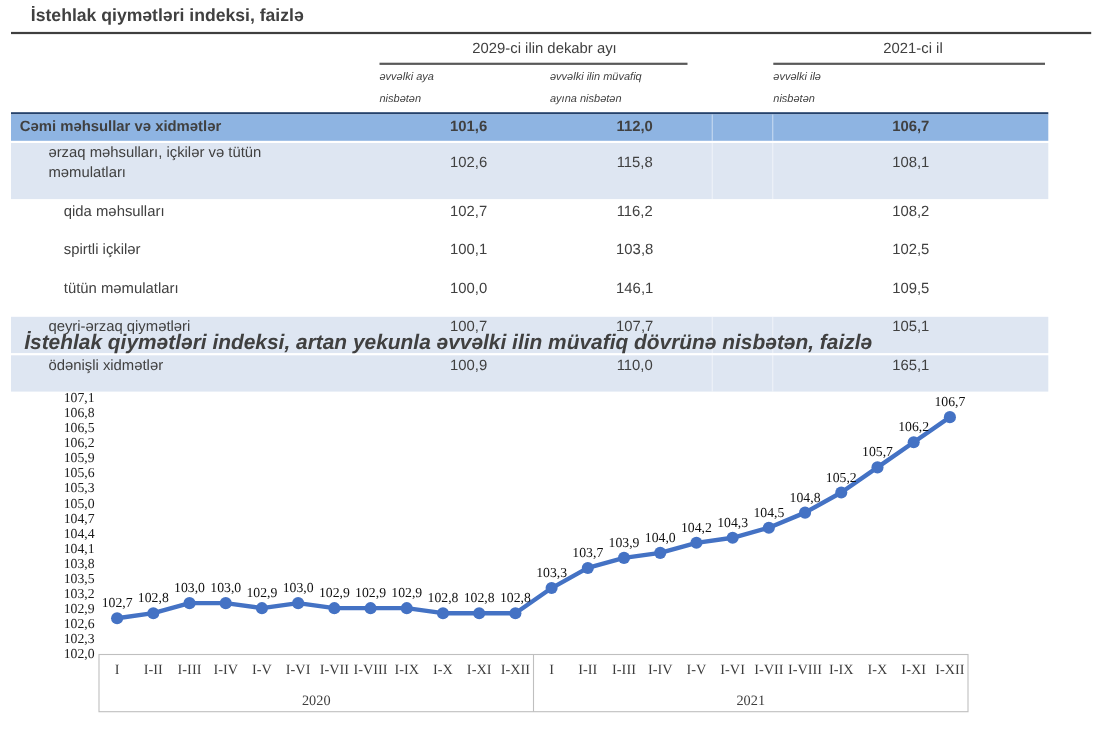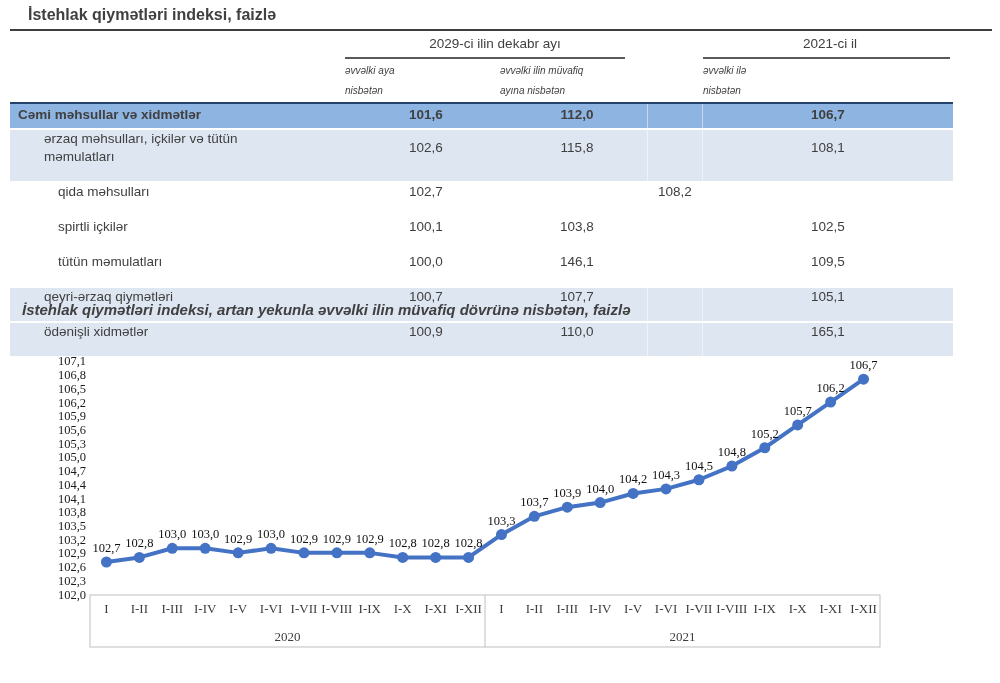--- a/index.html
+++ b/index.html
@@ -35,21 +35,21 @@
   .tcell.val{justify-content:center;}
   .tcell.lab span{white-space:pre-line;}
   .ind0 .lab{padding-left:8px;}
   .ind1 .lab{padding-left:34px;}
   .ind2 .lab{padding-left:48px;}
   .trow.total .spacer,.trow.band .spacer{
     border-left:1px solid rgba(255,255,255,.5);
     border-right:1px solid rgba(255,255,255,.5);
   }
   
-  .chart-title{position:absolute;left:22px;top:301px;font-size:15px;font-weight:bold;font-style:italic;}
+  .chart-title{position:absolute;left:22px;top:301px;font-size:19px;font-weight:bold;font-style:italic;}
   .chart-svg{position:absolute;left:0;top:340px;}
   .chart-svg text{font-family:"Liberation Serif",serif;}
   .ytick{font-size:12.5px;fill:#1a1a1a;text-anchor:end;}
   .dlabel{font-size:12.5px;fill:#111;text-anchor:middle;}
   .mlabel{font-size:13px;fill:#3d3d3d;text-anchor:middle;}
   .yrlabel{font-size:13px;fill:#3d3d3d;text-anchor:middle;}
   .axisbox rect,.axisbox line{stroke:#BFBFBF;stroke-width:1;fill:none;}
 </style>
 </head>
 <body>
@@ -90,20 +90,21 @@
         <div class="tcell val">102,6</div>
         <div class="tcell val">115,8</div>
         <div class="tcell spacer"></div>
         <div class="tcell val">108,1</div>
       </div>
       <div class="trow plain ind2">
         <div class="tcell lab">
           <span>qida məhsulları</span>
         </div>
         <div class="tcell val">102,7</div>
+        <div class="tcell val">116,2</div>
         <div class="tcell spacer"></div>
         <div class="tcell val">108,2</div>
       </div>
       <div class="trow plain ind2">
         <div class="tcell lab">
           <span>spirtli içkilər</span>
         </div>
         <div class="tcell val">100,1</div>
         <div class="tcell val">103,8</div>
         <div class="tcell spacer"></div>

